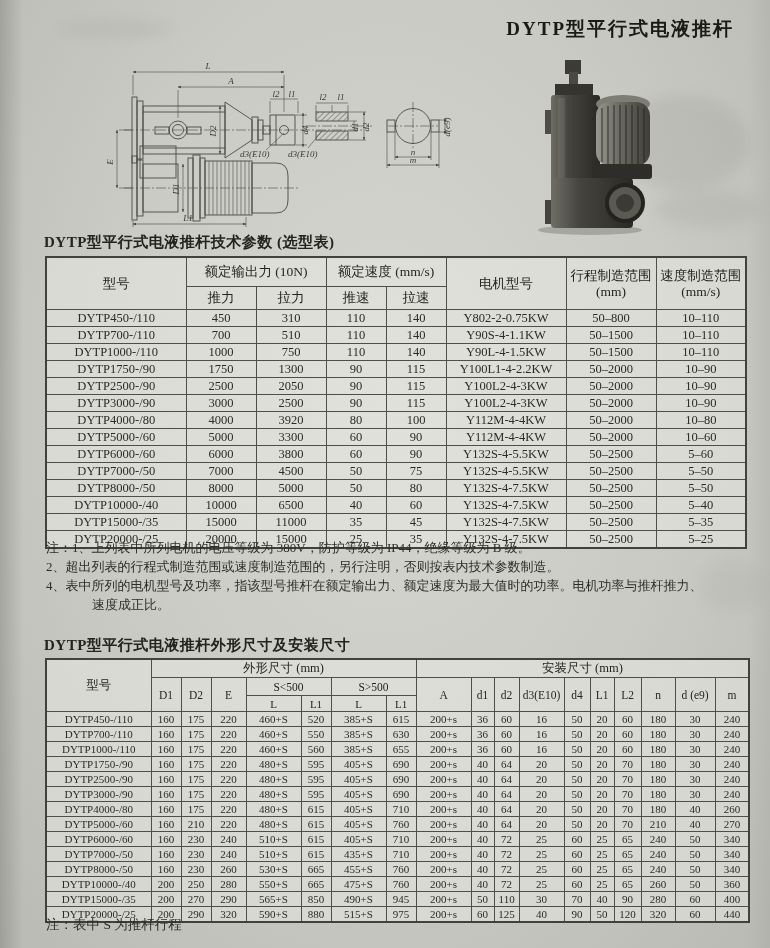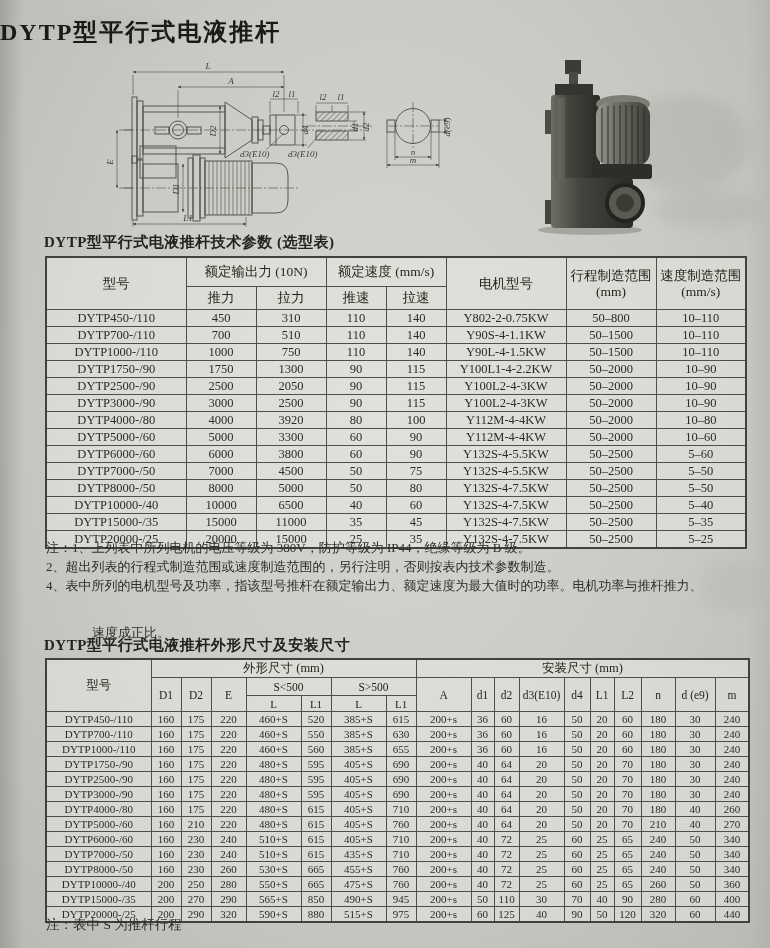--- a/index.html
+++ b/index.html
@@ -16,22 +16,22 @@
     content:"";position:absolute;inset:0;pointer-events:none;
     background:linear-gradient(90deg, rgba(90,90,84,0.28) 0%, rgba(90,90,84,0) 3%, rgba(90,90,84,0) 97%, rgba(120,120,112,0.12) 100%);
   }
   .blob{position:absolute;border-radius:50%;filter:blur(7px);background:rgba(128,130,121,0.28);}
   #blob1{left:615px;top:95px;width:135px;height:95px;opacity:.55;}
   #blob2{left:655px;top:190px;width:105px;height:38px;opacity:.5;}
   #blob3{left:58px;top:20px;width:115px;height:18px;opacity:.45;}
   #blob4{left:700px;top:560px;width:62px;height:52px;opacity:.3;}
 
   .title{
-    position:absolute;top:16px;left:0;width:734px;text-align:left;
-    font-size:24px;font-weight:bold;letter-spacing:2px;color:#1a1a17;
+    position:absolute;top:16px;left:0;width:734px;text-align:right;
+    font-size:19px;font-weight:bold;letter-spacing:2px;color:#1a1a17;
   }
   .sec-title{position:absolute;font-size:15px;font-weight:bold;color:#23231f;letter-spacing:.5px;}
   #sec1{top:233px;left:44px;}
   #sec2{top:636px;left:44px;}
 
   svg.draw{position:absolute;left:0;top:55px;}
 
   table{border-collapse:collapse;table-layout:fixed;background:rgba(236,236,229,0.5);}
   th,td{border:1px solid #4f4e48;text-align:center;padding:0;font-weight:normal;overflow:hidden;white-space:nowrap;}
   table{border:2px solid #42413c;}
@@ -44,21 +44,21 @@
 
   #t2{position:absolute;left:45px;top:658px;width:703px;}
   #t2 thead tr:nth-child(1) th{height:17px;font-size:12.5px;}
   #t2 thead tr:nth-child(2) th{height:17px;font-size:11.5px;}
   #t2 thead tr:nth-child(3) th{height:15px;font-size:11px;}
   #t2 thead th{color:#26261f;}
   #t2 tbody td{font-size:11px;height:14px;line-height:14px;color:#2b2b27;}
 
   .notes{position:absolute;left:46px;top:538px;width:692px;font-size:13px;line-height:19px;color:#2e2e29;}
   .notes .n2{}
-  .notes .n5{margin-left:46px;margin-top:28px;}
+  .notes .n5{margin-left:46px;}
   .footnote{position:absolute;left:46px;top:916px;font-size:13.5px;color:#2e2e29;}
 
   .dlb{font:italic 9px "Liberation Serif","DejaVu Serif",serif;fill:#3a3a35;}
   .cl{stroke-dasharray:10 2 2 2;stroke-width:0.6;}
   .dim{stroke-width:0.6;}
 </style>
 </head>
 <body>
 
 <div class="page">

